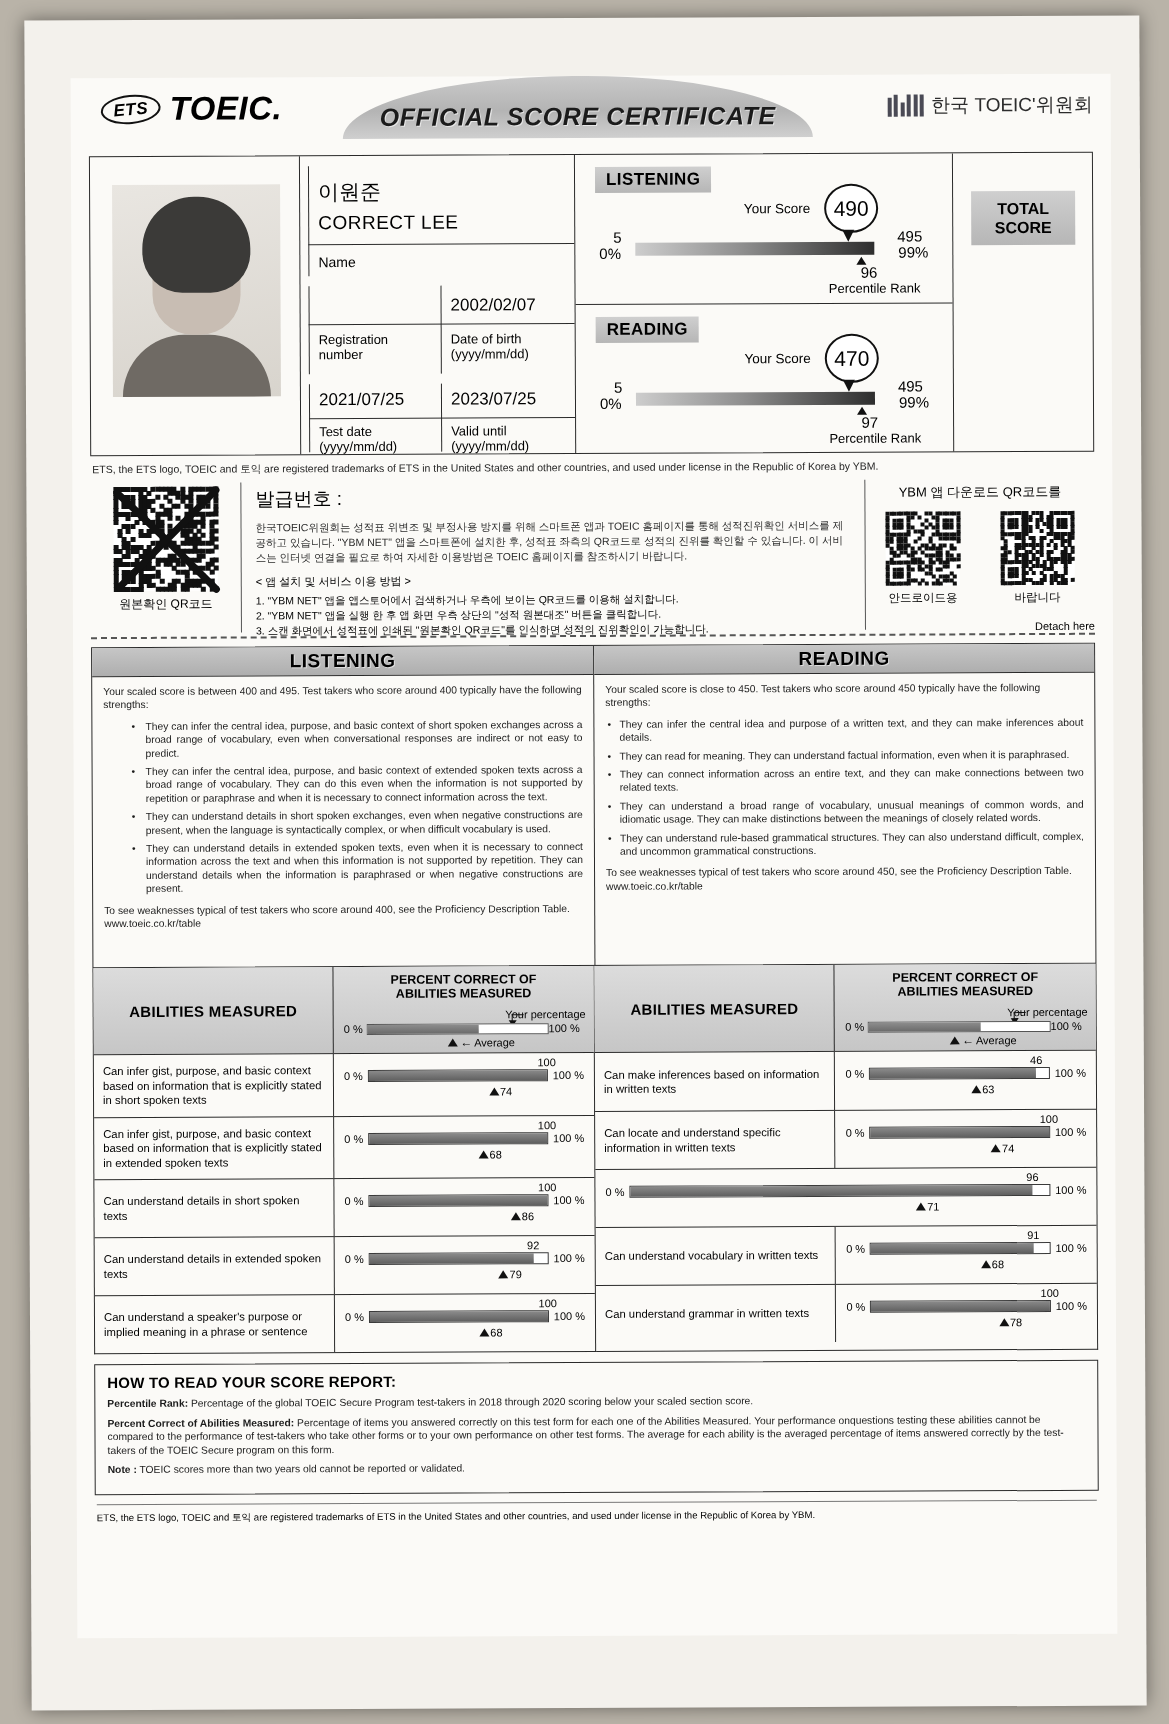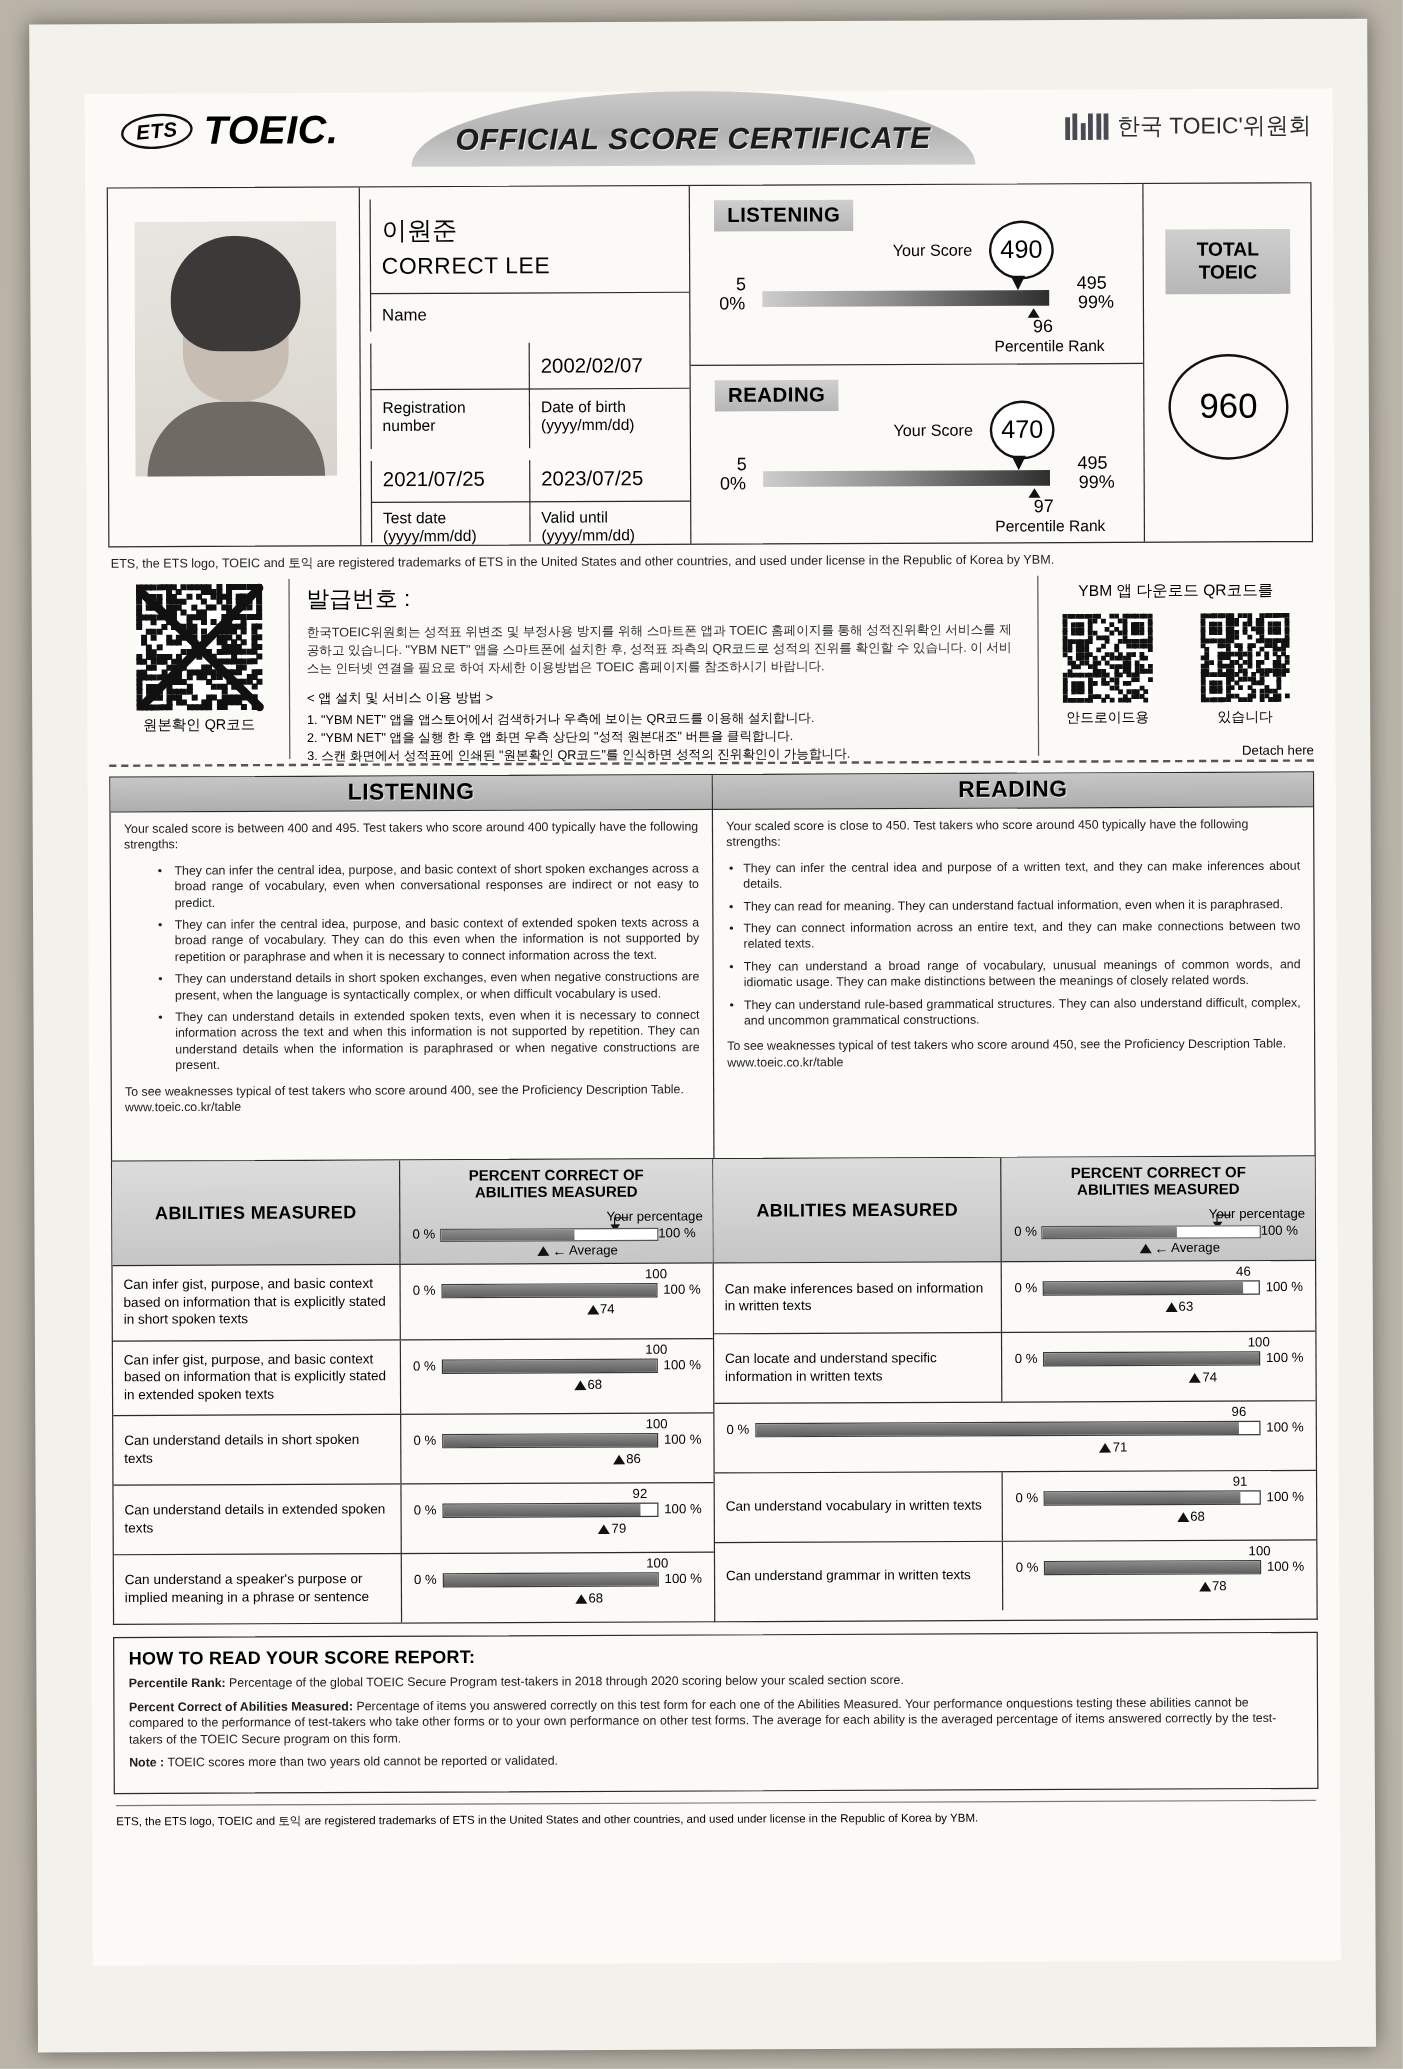--- a/index.html
+++ b/index.html
@@ -285,22 +285,21 @@
         <div class="g-hi">495</div>
         <div class="g-hi2">99%</div>
         <div class="pct-tri"></div>
         <div class="pct-num">97</div>
         <div class="pct-lbl">Percentile Rank</div>
       </div>
     </div>
 
     <div class="total-cell">
       <div class="total-tag" style="white-space:pre-line;">TOTAL
-TOEIC</div>
-      <div class="total-circle">960</div>
+SCORE</div>
     </div>
   </div>
 
   <div class="tm">ETS, the ETS logo, TOEIC and 토익 are registered trademarks of ETS in the United States and other countries, and used under license in the Republic of Korea by YBM.</div>
 
   <div class="qrblock">
     <div class="qr-left">
       <div class="qrimg" id="qr1">
             <i class="qrcell" style="left: 0px; top: 0px; width: 5px; height: 5px;"></i>
             <i class="qrcell" style="left: 4.16px; top: 0px; width: 5px; height: 5px;"></i>
@@ -1159,21 +1158,21 @@
                 <i class="qrcell" style="left: 17.619px; top: 70.4762px; width: 4px; height: 4px;"></i>
                 <i class="qrcell" style="left: 21.1429px; top: 70.4762px; width: 4px; height: 4px;"></i>
                 <i class="qrcell" style="left: 31.7143px; top: 70.4762px; width: 4px; height: 4px;"></i>
                 <i class="qrcell" style="left: 35.2381px; top: 70.4762px; width: 4px; height: 4px;"></i>
                 <i class="qrcell" style="left: 38.7619px; top: 70.4762px; width: 4px; height: 4px;"></i>
                 <i class="qrcell" style="left: 49.3333px; top: 70.4762px; width: 4px; height: 4px;"></i>
                 <i class="qrcell" style="left: 56.381px; top: 70.4762px; width: 4px; height: 4px;"></i>
                 <i class="qrcell" style="left: 59.9048px; top: 70.4762px; width: 4px; height: 4px;"></i>
                 <i class="qrcell" style="left: 63.4286px; top: 70.4762px; width: 4px; height: 4px;"></i>
               </div>
-          <div class="qr-cap">있습니다</div>
+          <div class="qr-cap">바랍니다</div>
         </div>
       </div>
     </div>
   </div>
 
   <div class="detach">
     <span>Detach here</span>
   </div>
 
   <div class="panels">

